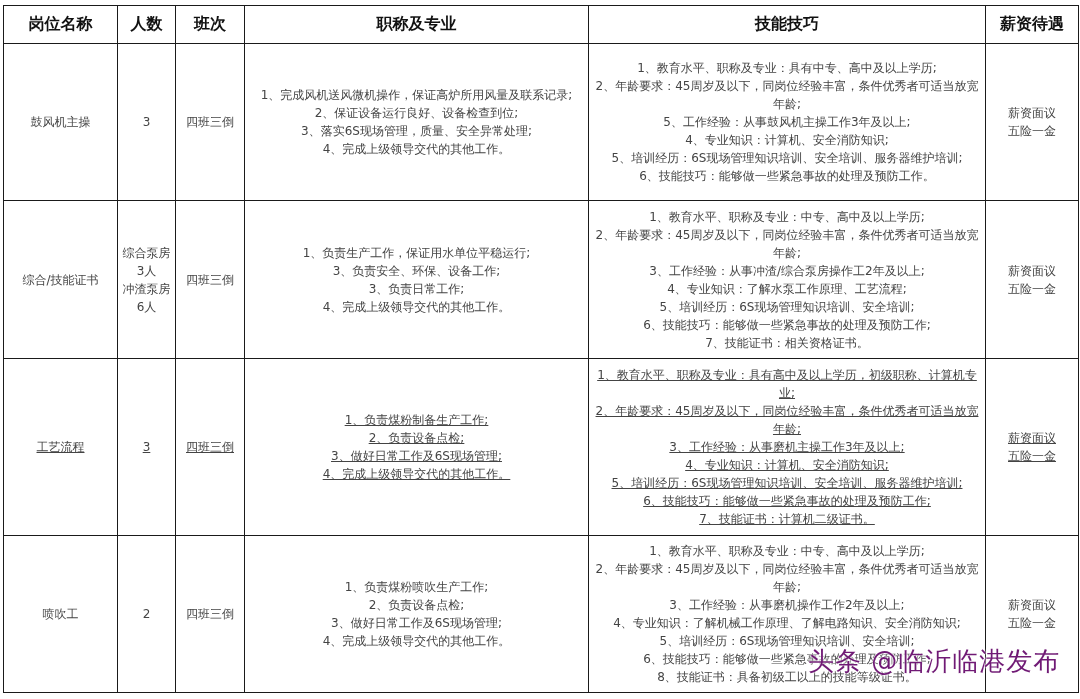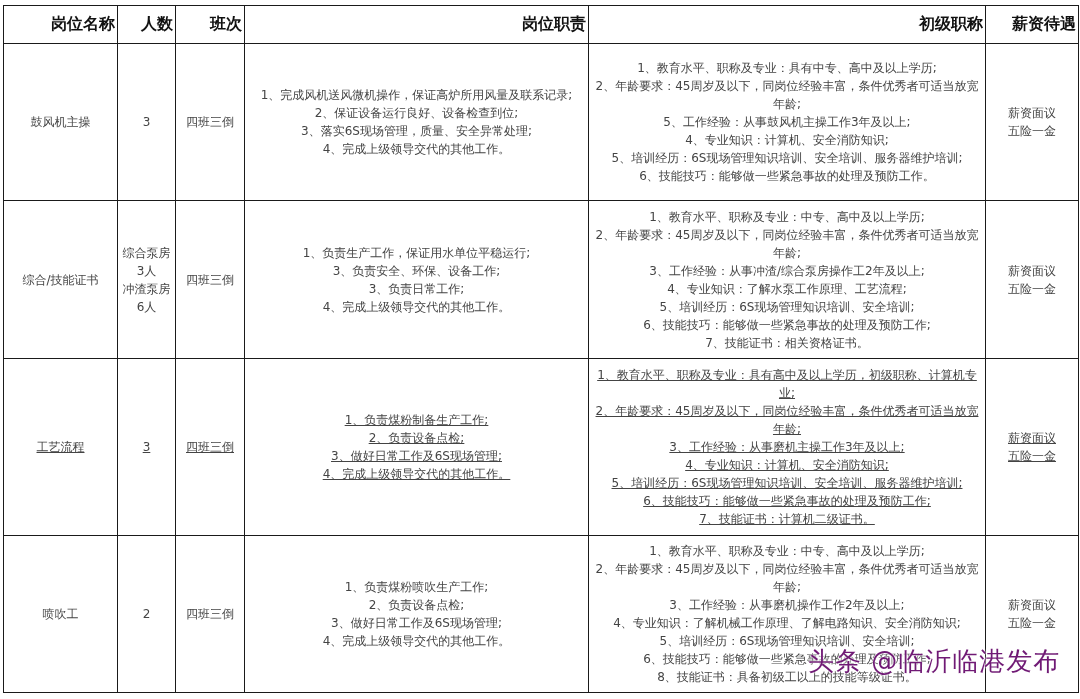--- a/index.html
+++ b/index.html
@@ -10,21 +10,21 @@
       width: 1075px; border-collapse: collapse; table-layout: fixed;
     }
     table.jobs th, table.jobs td {
       border: 1.6px solid #1a1a1a;
       padding: 0 2px;
       vertical-align: middle;
     }
     table.jobs th {
       height: 37px;
       font-size: 16px; font-weight: bold; color: #111;
-      text-align: right;
+      text-align: center;
     }
     table.jobs td { font-size: 12px; line-height: 18px; color: #444; text-align: center; }
     td.c { text-align: center; }
     td.list { text-align: left; padding-left: 2px; }
     .line { display: block; white-space: normal; }
     .r1 td { height: 156px; }
     .r2 td { height: 157px; }
     .r3 td { height: 176px; text-decoration: underline; }
     .r4 td { height: 156px; }
     .stack span { display: block; }
@@ -46,22 +46,22 @@
     <col style="width:69px">
     <col style="width:344px">
     <col style="width:397px">
     <col style="width:93px">
   </colgroup>
   <thead>
     <tr>
       <th>岗位名称</th>
       <th>人数</th>
       <th>班次</th>
-      <th>岗位职责</th>
-      <th>初级职称</th>
+      <th>职称及专业</th>
+      <th>技能技巧</th>
       <th>薪资待遇</th>
     </tr>
   </thead>
   <tbody>
 
     <tr class="r1">
       <td class="c">鼓风机主操</td>
       <td class="c stack">
         <span>3</span>
       </td>

